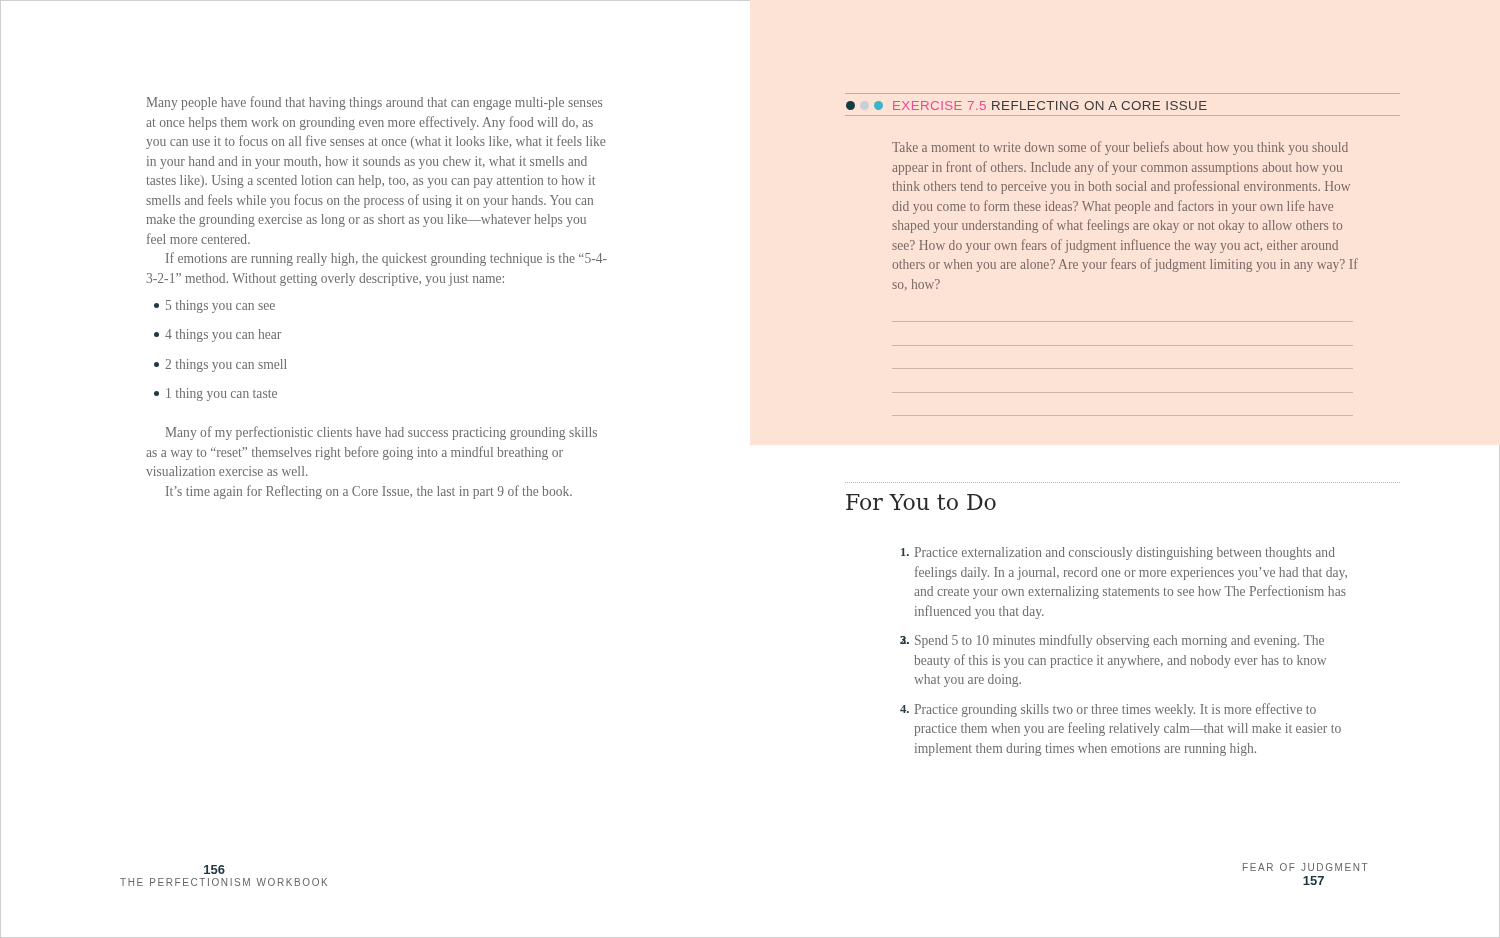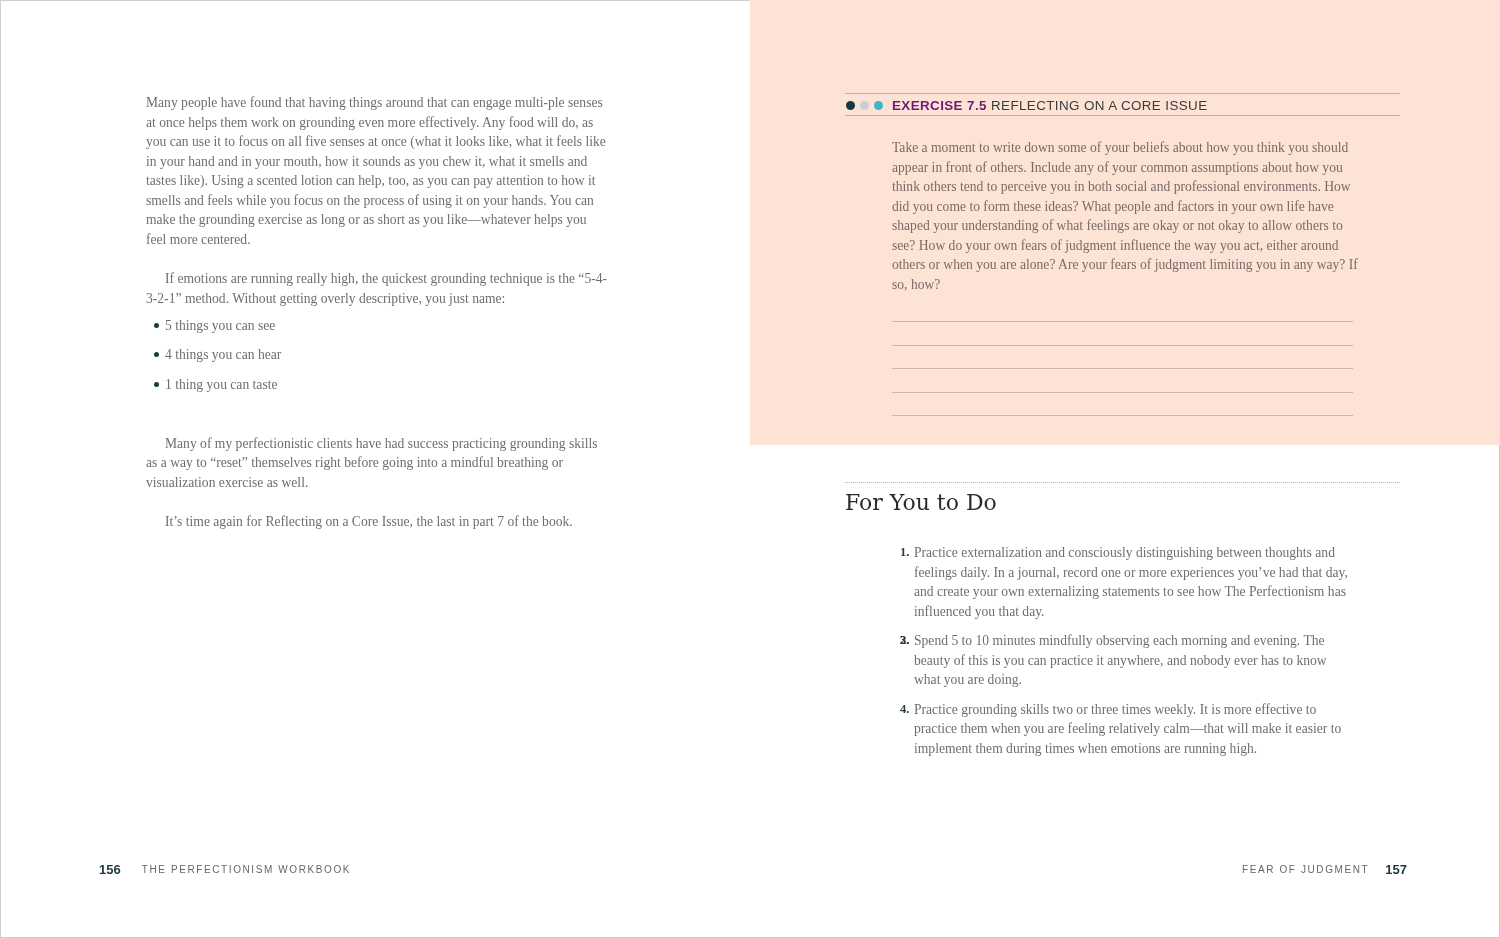--- a/index.html
+++ b/index.html
@@ -1,58 +1,59 @@
 <!DOCTYPE html>
 <html><head>
 <meta charset="utf-8">
 <style>
   html,body{margin:0;padding:0;}
   body{width:1500px;height:938px;position:relative;background:#fff;overflow:hidden;font-family:"DejaVu Serif",serif;}
   .frame{position:absolute;left:0;top:0;width:1498px;height:936px;border:1px solid #cfcfcf;}
   .left-text{position:absolute;left:146px;top:93px;width:462px;font-family:"Liberation Serif","DejaVu Serif",serif;font-size:13.6px;line-height:19.5px;color:#6e6e6e;}
   .left-text p{margin:0;}
-  .left-text p.indent{text-indent:19px;margin-top:20px;}
+  .left-text p.indent{text-indent:19px;}
   .bullets{list-style:none;margin:8px 0 0 0;padding:0;}
   .bullets li{position:relative;padding-left:19px;height:29.3px;line-height:19.5px;}
   .bullets li .dot{position:absolute;left:8px;top:7px;width:5px;height:5px;border-radius:50%;background:#1c3a40;}
   .gap{height:10px;}
   .pink{position:absolute;left:750px;top:0;width:750px;height:445px;background:#fde2d6;}
   .ex-rule-top{position:absolute;left:845px;top:93px;width:555px;border-top:1px solid #c9aba0;}
   .ex-rule-bot{position:absolute;left:845px;top:115px;width:555px;border-top:1px solid #c9aba0;}
   .ex-head{position:absolute;left:846px;top:97px;height:16px;display:flex;align-items:center;}
   .ex-head .d{width:9px;height:9px;border-radius:50%;margin-right:5px;}
   .ex-title{margin-left:4px;font-family:"Liberation Sans","DejaVu Sans",sans-serif;font-size:13.4px;letter-spacing:0.4px;color:#3c3c3c;}
-  .ex-title b{font-weight:700;color:#701a75;}
+  .ex-title b{font-weight:400;color:#ec4899;}
   .ex-body{position:absolute;left:892px;top:138px;width:470px;font-family:"Liberation Serif","DejaVu Serif",serif;font-size:13.6px;line-height:19.5px;color:#7a6a66;margin:0;}
   .write-line{position:absolute;left:892px;width:461px;border-top:1px solid #cdb3a9;}
   .dotted{position:absolute;left:845px;top:482px;width:555px;border-top:1px dotted #b5b5b5;}
   .h2{position:absolute;left:845px;top:490px;font-family:"DejaVu Serif",serif;font-size:22px;color:#2a2a2a;margin:0;font-weight:400;}
   .todo{position:absolute;left:895px;top:543px;width:460px;margin:0;padding:0;list-style:none;font-family:"Liberation Serif","DejaVu Serif",serif;font-size:13.6px;line-height:19.5px;color:#6e6e6e;}
   .todo li{position:relative;padding-left:19px;margin-bottom:10px;}
   .todo li .num{position:absolute;left:5px;top:0;color:#2a3c44;font-weight:700;font-size:12.5px;}
-  .folio{position:absolute;top:862px;display:flex;align-items:center;}
+  .folio{position:absolute;top:862px;display:flex;align-items:center;flex-direction:column;}
   .folio .pg{font-family:"Liberation Sans","DejaVu Sans",sans-serif;font-size:13px;color:#1d3940;font-weight:600;}
   .folio .rh{font-family:"Liberation Sans","DejaVu Sans",sans-serif;font-size:10px;letter-spacing:1.6px;color:#666;}
 </style>
 </head>
 <body>
 
 <div class="frame"></div>
 
 <div class="left-text">
   <p>Many people have found that having things around that can engage multi-ple senses at once helps them work on grounding even more effectively. Any food will do, as you can use it to focus on all five senses at once (what it looks like, what it feels like in your hand and in your mouth, how it sounds as you chew it, what it smells and tastes like). Using a scented lotion can help, too, as you can pay attention to how it smells and feels while you focus on the process of using it on your hands. You can make the grounding exercise as long or as short as you like—whatever helps you feel more centered.</p>
   <p class="indent">If emotions are running really high, the quickest grounding technique is the “5-4-3-2-1” method. Without getting overly descriptive, you just name:</p>
   <ul class="bullets">
     <li><span class="dot"></span><span>5 things you can see</span></li>
     <li><span class="dot"></span><span>4 things you can hear</span></li>
+    <li><span class="dot"></span><span>2 things you can smell</span></li>
     <li><span class="dot"></span><span>1 thing you can taste</span></li>
   </ul>
   <div class="gap"></div>
   <p class="indent">Many of my perfectionistic clients have had success practicing grounding skills as a way to “reset” themselves right before going into a mindful breathing or visualization exercise as well.</p>
-  <p class="indent">It’s time again for Reflecting on a Core Issue, the last in part 7 of the book.</p>
+  <p class="indent">It’s time again for Reflecting on a Core Issue, the last in part 9 of the book.</p>
 </div>
 
 <div class="folio" style="left:99px;">
   <span class="pg">156</span>
   <span class="rh" style="margin-left:21px;">THE PERFECTIONISM WORKBOOK</span>
 </div>
 
 <div class="pink"></div>
 <div class="ex-rule-top"></div>
 <div class="ex-head">

